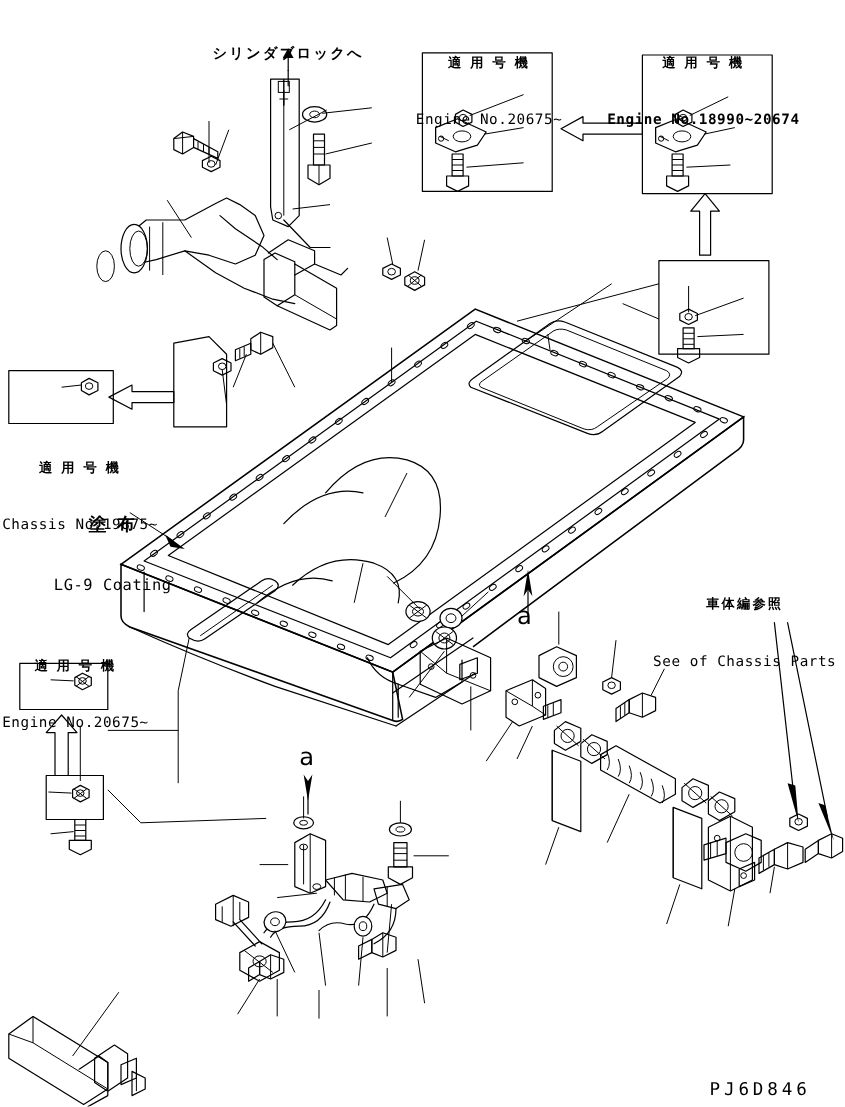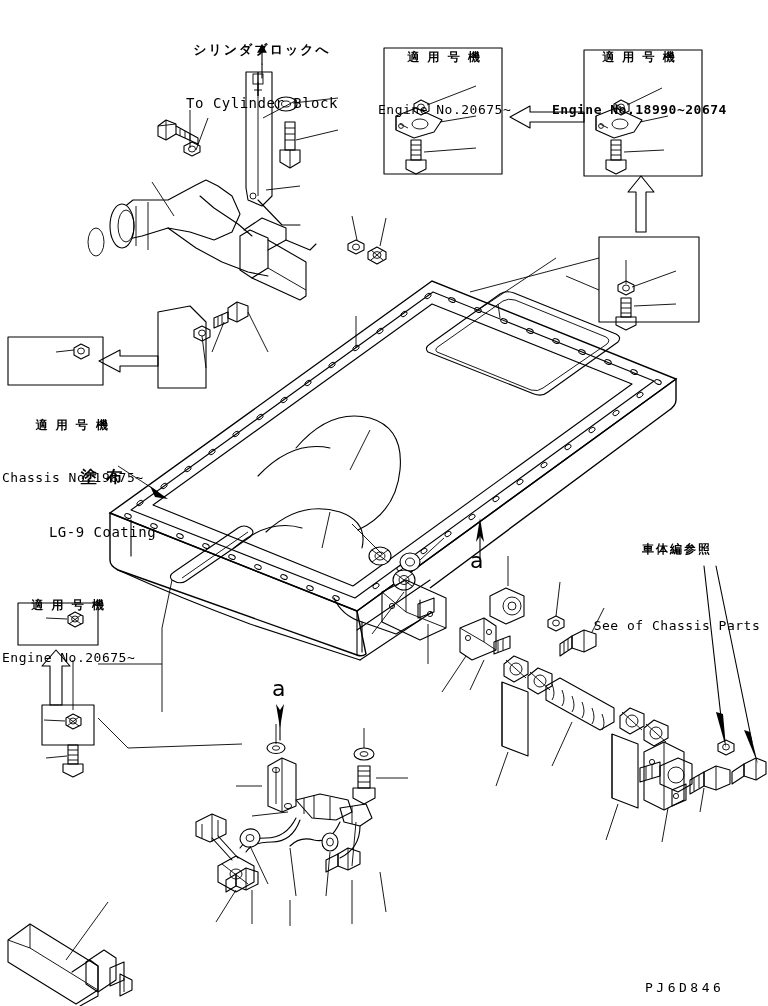--- a/index.html
+++ b/index.html
@@ -11,21 +11,21 @@
   }
   #stage{position:absolute;inset:0;width:768px;height:974px;}
   svg.layer{position:absolute;left:0;top:0;width:768px;height:1006px;}
   .lbl{position:absolute;white-space:pre;line-height:1.18;}
   .jp{font-family:"DejaVu Sans","Liberation Sans",sans-serif;font-weight:700;letter-spacing:2px;}
   .en{font-family:"DejaVu Sans Mono","Liberation Mono",monospace;letter-spacing:.5px;}
   .ctr{text-align:center;}
   .lft{text-align:center;}
   .marker{position:absolute;font-family:"DejaVu Sans","Liberation Sans",sans-serif;font-size:22px;}
   .dwg{position:absolute;font-family:"DejaVu Sans Mono","Liberation Mono",monospace;
-       font-size:13px;letter-spacing:3.5px;}
+       font-size:16px;letter-spacing:3.5px;}
 </style>
 </head>
 <body>
 
 <div id="stage">
 
   <svg class="layer" viewBox="0 0 768 1006" xmlns="http://www.w3.org/2000/svg">
     <defs>
       <style>
         .s{fill:none;stroke:#000;stroke-width:1.1;stroke-linejoin:round;stroke-linecap:round;}
@@ -551,21 +551,20 @@
       <path class="s" d="M110,968 L124,962 L124,980 L110,986 Z"></path>
       <path class="s" d="M120,974 L132,980 L132,990 L120,996 Z"></path>
       <path class="t" d="M124,978 L124,992"></path>
       <line class="t" x1="66" y1="960" x2="108" y2="902"></line>
     </g>
 
   </svg>
 
   <div class="lbl ctr" style="left:162px;top:4px;width:200px;">
     <div class="jp" style="font-size:13px;">シリンダブロックへ</div>
-    <div class="en" style="font-size:14px;">To Cylinder Block</div>
   </div>
 
   <div class="lbl lft" style="left:378px;top:12px;">
     <div class="jp" style="font-size:12px;">適 用 号 機</div>
     <div class="en" style="font-size:13px;">Engine No.20675~</div>
   </div>
 
   <div class="lbl lft" style="left:552px;top:12px;">
     <div class="jp" style="font-size:12px;">適 用 号 機</div>
     <div class="en" style="font-size:13px;font-weight:bold;">Engine No.18990~20674</div>
@@ -582,21 +581,21 @@
     <div class="en" style="font-size:14px;">LG-9 Coating</div>
   </div>
 
   <div class="lbl lft" style="left:2px;top:560px;">
     <div class="jp" style="font-size:12px;">適 用 号 機</div>
     <div class="en" style="font-size:13px;">Engine No.20675~</div>
   </div>
 
   <div class="lbl ctr" style="left:586px;top:504px;width:182px;">
     <div class="jp" style="font-size:12px;">車体編参照</div>
-    <div class="en" style="font-size:13px;margin-top:24px;">See of Chassis Parts</div>
+    <div class="en" style="font-size:13px;">See of Chassis Parts</div>
   </div>
 
   <div class="marker" style="left:470px;top:548px;">a</div>
   <div class="marker" style="left:272px;top:676px;">a</div>
 
   <div class="dwg" style="left:645px;top:980px;">PJ6D846</div>
 
 </div>
 
 </body></html>

